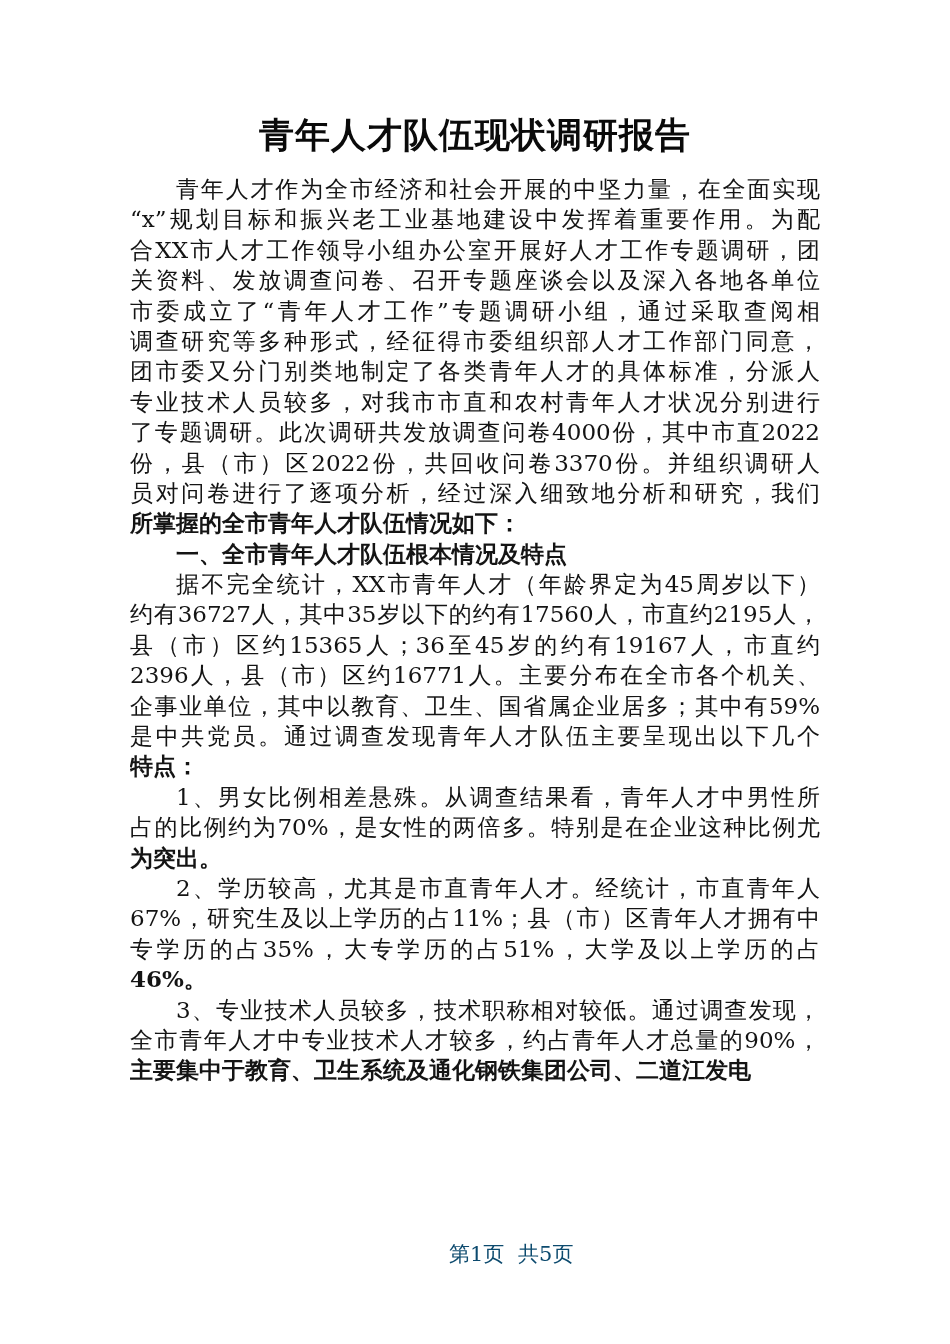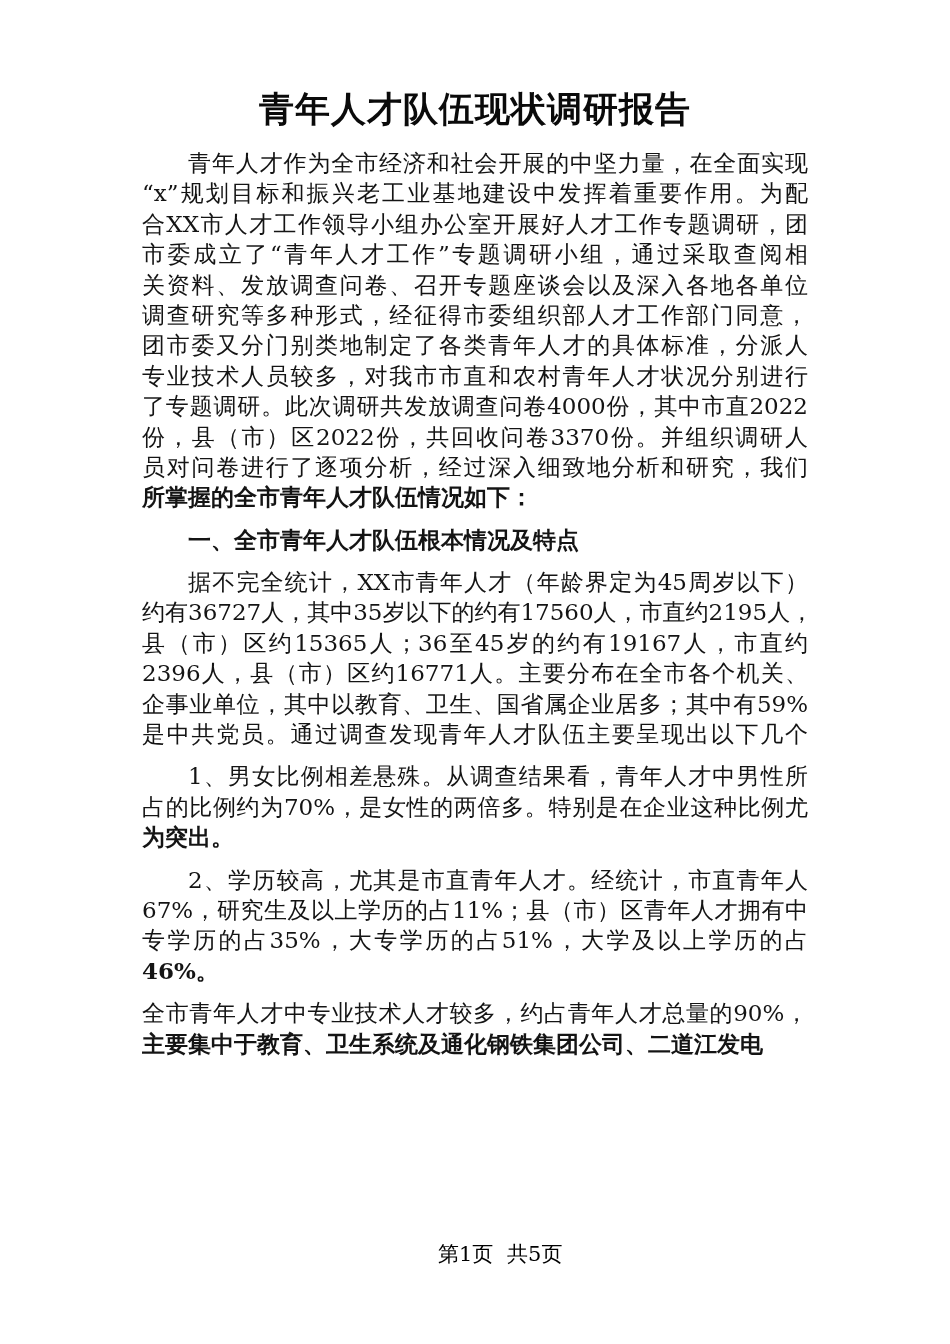--- a/index.html
+++ b/index.html
@@ -9,98 +9,100 @@
     font-family: "DejaVu Serif", "Liberation Serif", serif;
     color: #111111;
   }
   .page {
     position: relative;
     width: 950px; height: 1344px;
     background: #ffffff;
     overflow: hidden;
   }
   .doc-title {
-    padding-top: 83px;
+    padding-top: 109px;
     text-align: center;
     font-size: 35px;
     font-weight: bold;
     line-height: 52px;
     letter-spacing: 1px;
     color: #0a0a0a;
   }
   .doc-body {
     margin: 13px 130px 0 130px;
     width: 690px;
   }
-  .para { margin: 12px; }
+  .para { margin: 0; }
   .line {
     font-size: 23px;
     line-height: 30.4px;
     height: 30.4px;
     overflow: hidden;
     text-align: justify;
     text-align-last: justify;
     white-space: nowrap;
     color: #141414;
   }
   .line.first { text-indent: 46px; }
   .line.last  { text-align-last: left; white-space: normal; font-weight: bold; }
   .doc-footer {
     position: absolute;
-    left: 438px;
+    left: 449px;
     top: 1241px;
     font-size: 21px;
     line-height: 26px;
     word-spacing: 7px;
-    color: #000000;
+    color: #0c4a6e;
   }
 </style>
 </head>
 <body>
 
 <div class="page">
   <div class="doc-title">青年人才队伍现状调研报告</div>
 
   <div class="doc-body">
       <div class="para">
         <div class="line first">青年人才作为全市经济和社会开展的中坚力量，在全面实现</div>
         <div class="line">“x”规划目标和振兴老工业基地建设中发挥着重要作用。为配</div>
         <div class="line">合XX市人才工作领导小组办公室开展好人才工作专题调研，团</div>
+        <div class="line">关资料、发放调查问卷、召开专题座谈会以及深入各地各单位</div>
         <div class="line">市委成立了“青年人才工作”专题调研小组，通过采取查阅相</div>
-        <div class="line">关资料、发放调查问卷、召开专题座谈会以及深入各地各单位</div>
         <div class="line">调查研究等多种形式，经征得市委组织部人才工作部门同意，</div>
         <div class="line">团市委又分门别类地制定了各类青年人才的具体标准，分派人</div>
         <div class="line">专业技术人员较多，对我市市直和农村青年人才状况分别进行</div>
         <div class="line">了专题调研。此次调研共发放调查问卷4000份，其中市直2022</div>
         <div class="line">份，县（市）区2022份，共回收问卷3370份。并组织调研人</div>
         <div class="line">员对问卷进行了逐项分析，经过深入细致地分析和研究，我们</div>
         <div class="line last">所掌握的全市青年人才队伍情况如下：</div>
       </div>
       <div class="para">
         <div class="line first last">一、全市青年人才队伍根本情况及特点</div>
       </div>
       <div class="para">
         <div class="line first">据不完全统计，XX市青年人才（年龄界定为45周岁以下）</div>
         <div class="line">约有36727人，其中35岁以下的约有17560人，市直约2195人，</div>
         <div class="line">县（市）区约15365人；36至45岁的约有19167人，市直约</div>
         <div class="line">2396人，县（市）区约16771人。主要分布在全市各个机关、</div>
         <div class="line">企事业单位，其中以教育、卫生、国省属企业居多；其中有59%</div>
         <div class="line">是中共党员。通过调查发现青年人才队伍主要呈现出以下几个</div>
+        <div class="line last">特点：</div>
       </div>
       <div class="para">
         <div class="line first">1、男女比例相差悬殊。从调查结果看，青年人才中男性所</div>
         <div class="line">占的比例约为70%，是女性的两倍多。特别是在企业这种比例尤</div>
         <div class="line last">为突出。</div>
       </div>
       <div class="para">
         <div class="line first">2、学历较高，尤其是市直青年人才。经统计，市直青年人</div>
         <div class="line">67%，研究生及以上学历的占11%；县（市）区青年人才拥有中</div>
         <div class="line">专学历的占35%，大专学历的占51%，大学及以上学历的占</div>
         <div class="line last">46%。</div>
       </div>
       <div class="para">
+        <div class="line first">3、专业技术人员较多，技术职称相对较低。通过调查发现，</div>
         <div class="line">全市青年人才中专业技术人才较多，约占青年人才总量的90%，</div>
         <div class="line last">主要集中于教育、卫生系统及通化钢铁集团公司、二道江发电</div>
       </div>
     </div>
 
   <div class="doc-footer">第1页 共5页</div>
 </div>
 
 </body></html>

